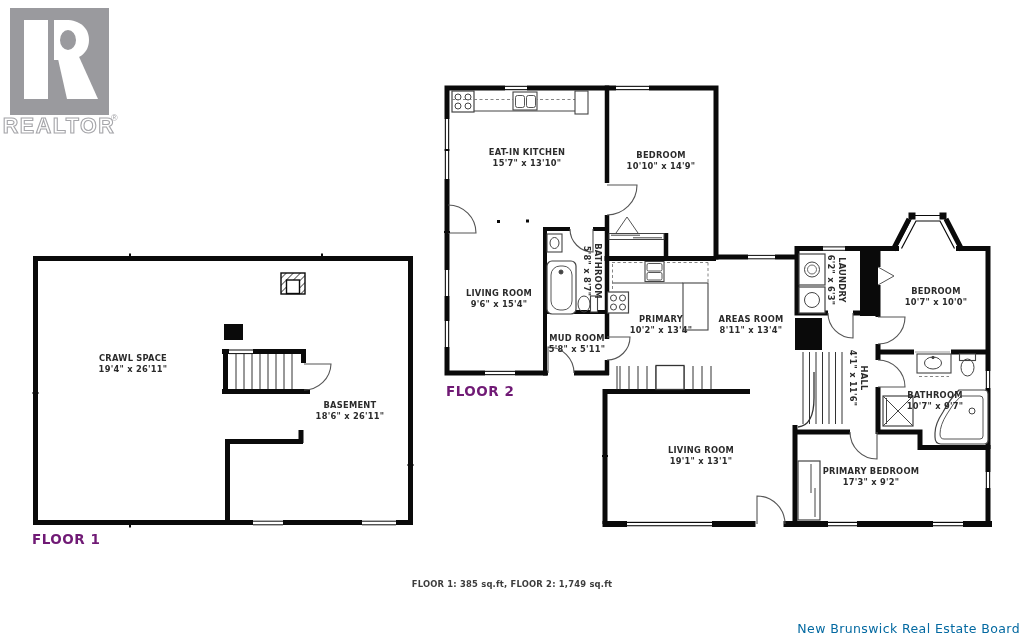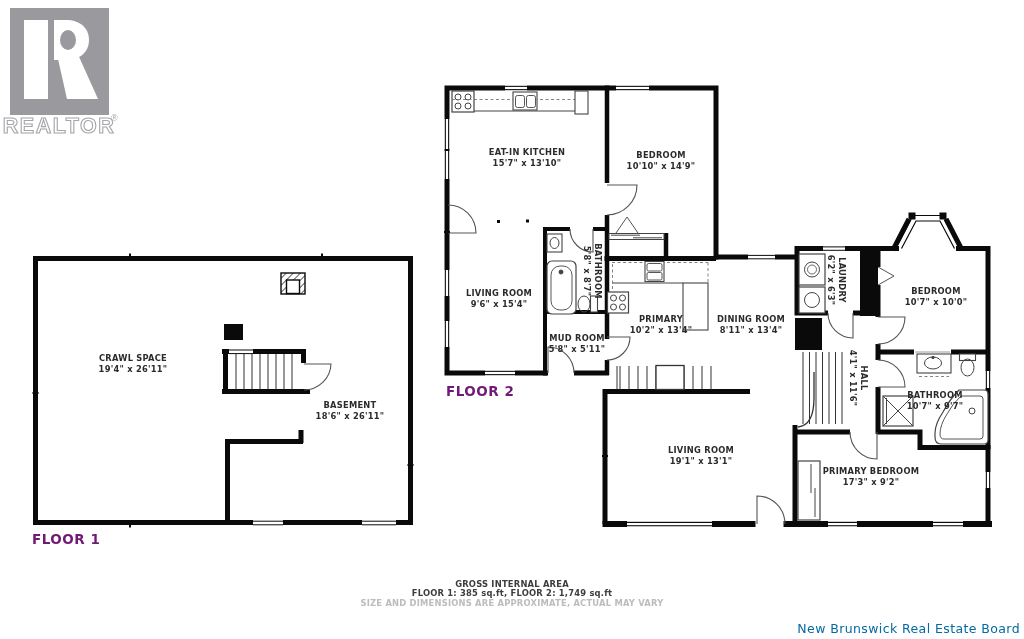--- a/index.html
+++ b/index.html
@@ -258,21 +258,21 @@
   </div>
   <div class="room-label" style="left:577px;top:344px">
     <div>MUD ROOM</div>
     <div>5'8" x 5'11"</div>
   </div>
   <div class="room-label" style="left:661px;top:325px">
     <div>PRIMARY</div>
     <div>10'2" x 13'4"</div>
   </div>
   <div class="room-label" style="left:751px;top:325px">
-    <div>DINING ROOM</div>
+    <div>AREAS ROOM</div>
     <div>8'11" x 13'4"</div>
   </div>
   <div class="room-label vertical" style="left:836px;top:280px">
     <div>LAUNDRY</div>
     <div>6'2" x 6'3"</div>
   </div>
   <div class="room-label vertical" style="left:858px;top:378px">
     <div>HALL</div>
     <div>4'1" x 11'6"</div>
   </div>
@@ -290,20 +290,18 @@
   </div>
   <div class="room-label" style="left:871px;top:477px">
     <div>PRIMARY BEDROOM</div>
     <div>17'3" x 9'2"</div>
   </div>
 
   <div class="floor-label" style="left:32px;top:531px">FLOOR 1</div>
   <div class="floor-label" style="left:446px;top:383px">FLOOR 2</div>
 
   <div class="summary">
-    <div>GROSS INTERNAL AREA</div>
     <div>FLOOR 1: 385 sq.ft, FLOOR 2: 1,749 sq.ft</div>
-    <div class="muted">SIZE AND DIMENSIONS ARE APPROXIMATE, ACTUAL MAY VARY</div>
   </div>
 
   <div class="watermark">New Brunswick Real Estate Board</div>
 
 </div>
 
 </body></html>

